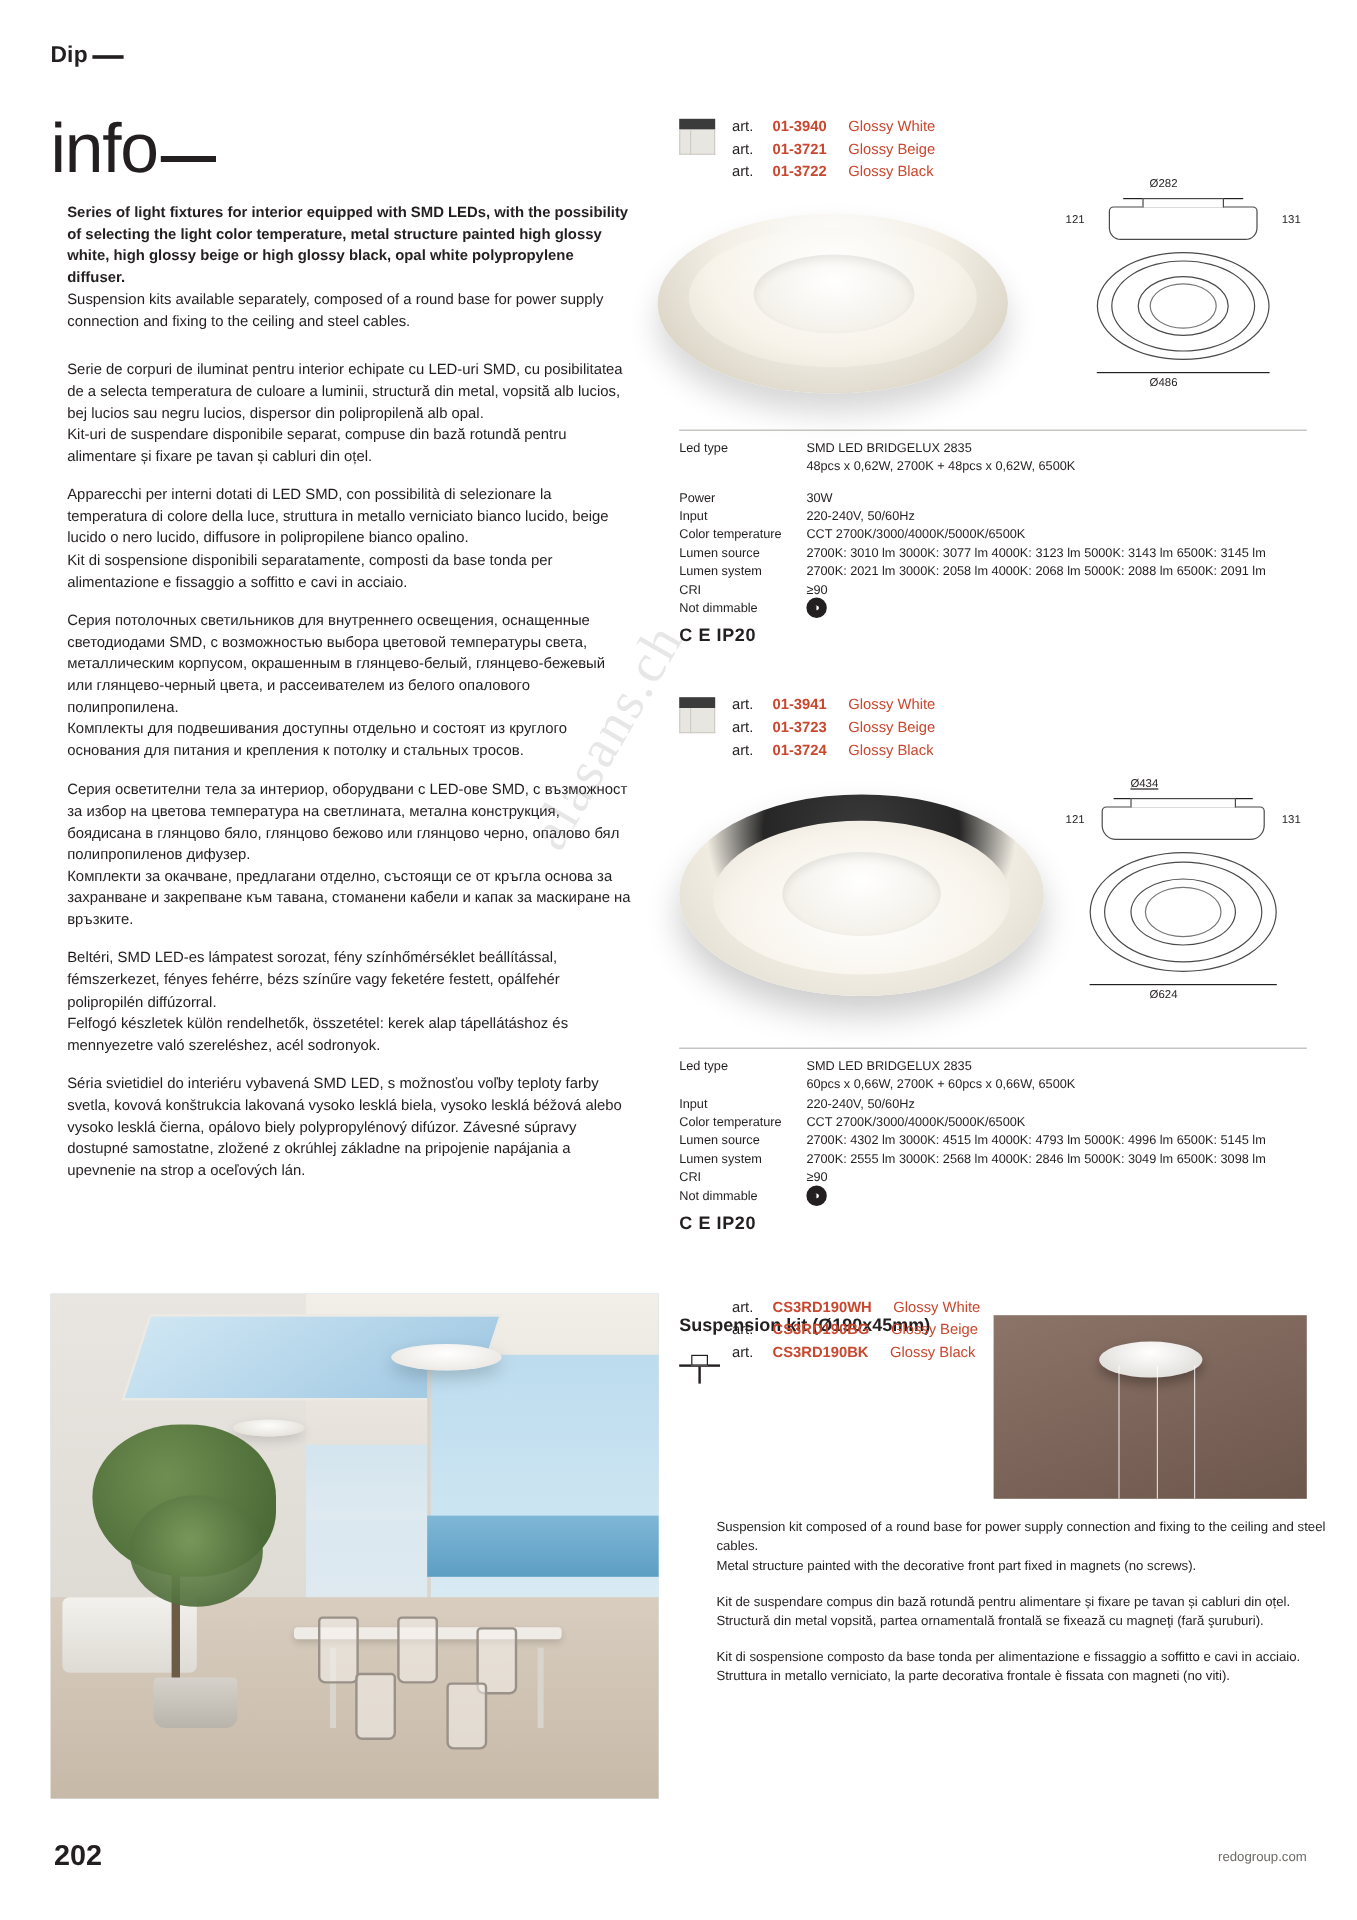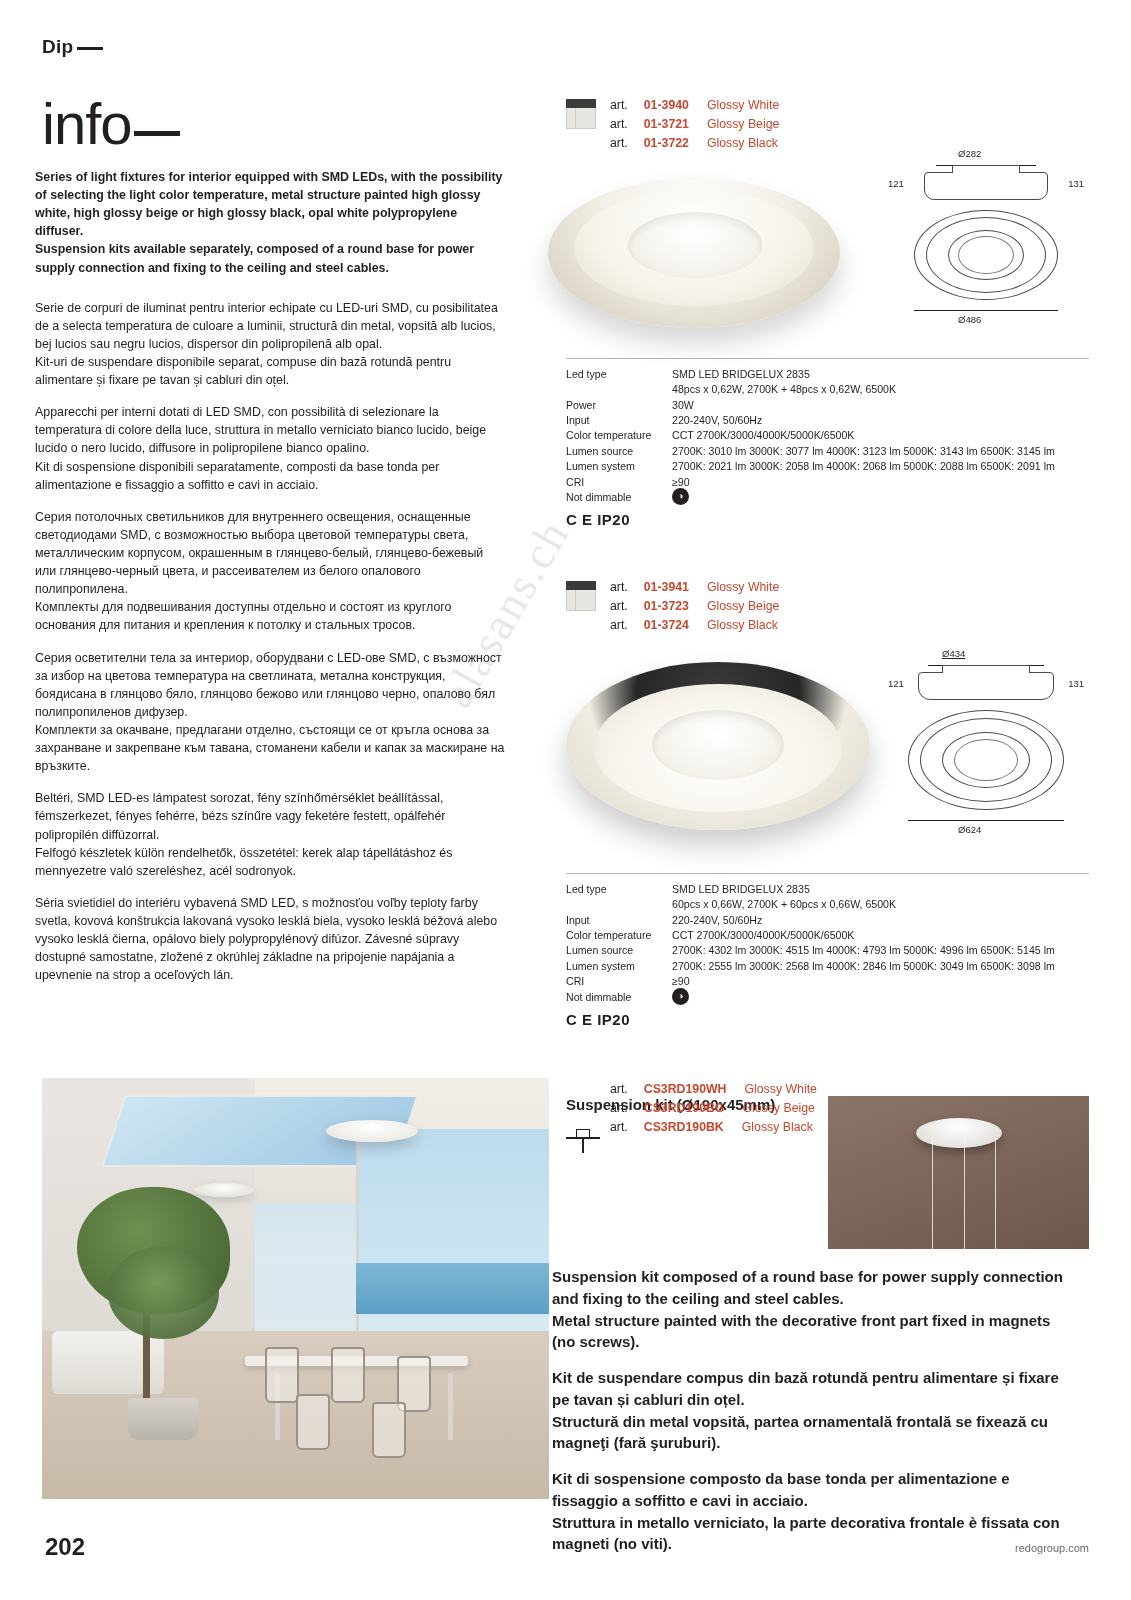--- a/index.html
+++ b/index.html
@@ -28,25 +28,25 @@
   .info-title {
     position:absolute; left:42px; top:95px;
     font-size:58px; font-weight:400; letter-spacing:-1px; line-height:1;
   }
   .info-title .dash2 {
     display:inline-block; width:46px; height:5px; background:#231f20;
     vertical-align:8px; margin-left:2px;
   }
 
   .left-col {
-    position:absolute; left:35px; top:168px; width:470px;
+    position:absolute; left:56px; top:168px; width:470px;
     font-size:12.4px; line-height:1.46;
   }
   .left-col p { margin:0 0 14px 0; }
-  .left-col p.bold { font-weight:bold; margin-bottom:22px; }
+  .left-col p.bold { font-weight:normal; margin-bottom:22px; }
   .left-col p.first { font-weight:bold; margin-bottom:0; }
 
   
   .photo {
     position:absolute; left:42px; top:1078px; width:507px; height:421px;
     overflow:hidden;
     background:linear-gradient(#cfe3ef, #e8eef0);
   }
   .ph-sky {
     position:absolute; left:0; top:0; width:100%; height:45%;
@@ -208,22 +208,22 @@
     position:absolute; left:50%; top:22px; transform:translateX(-50%);
     width:86px; height:30px; border-radius:50%;
     background:radial-gradient(ellipse at 50% 30%, #ffffff, #d9d6d1);
     box-shadow:0 5px 10px rgba(0,0,0,.3);
   }
   .susp-cable {
     position:absolute; top:42px; width:1px; height:111px; background:rgba(255,255,255,.75);
   }
 
   .susp-text {
-    position:absolute; left:552px; top:1266px; width:523px;
-    font-size:15px; line-height:1.45;font-weight:bold;
+    position:absolute; left:597px; top:1266px; width:523px;
+    font-size:11px; line-height:1.45;
   }
   .susp-text p { margin:0 0 14px 0; }
 
   
   .watermark {
     position:absolute; left:430px; top:690px;
     font-size:46px; color:rgba(120,120,120,.18);
     transform:rotate(-60deg); transform-origin:left top;
     letter-spacing:2px; pointer-events:none;
     font-family:"Liberation Serif", serif;
@@ -329,21 +329,21 @@
     <div class="ring" style="left:72px; top:88px; width:56px; height:38px; border-color:#777;"></div>
     <div class="dim-line" style="left:28px; top:162px; width:144px; height:1px;"></div>
     <div class="dim-label" style="position:absolute; left:72px; top:166px;">Ø486</div>
   </div>
 
   <div class="spec" style="left:566px; top:358px;">
     <div class="row">
       <span class="k">Led type</span><span class="v">SMD LED BRIDGELUX 2835</span>
       <span class="sub">48pcs x 0,62W, 2700K + 48pcs x 0,62W, 6500K</span>
     </div>
-    <div class="row" style="">
+    <div class="row" style="margin-top:10px">
       <span class="k">Power</span><span class="v">30W</span>
     </div>
     <div class="row">
       <span class="k">Input</span><span class="v">220-240V, 50/60Hz</span>
     </div>
     <div class="row">
       <span class="k">Color temperature</span><span class="v">CCT 2700K/3000/4000K/5000K/6500K</span>
     </div>
     <div class="row">
       <span class="k">Lumen source</span><span class="v">2700K: 3010 lm  3000K: 3077 lm  4000K: 3123 lm  5000K: 3143 lm  6500K: 3145 lm</span>

